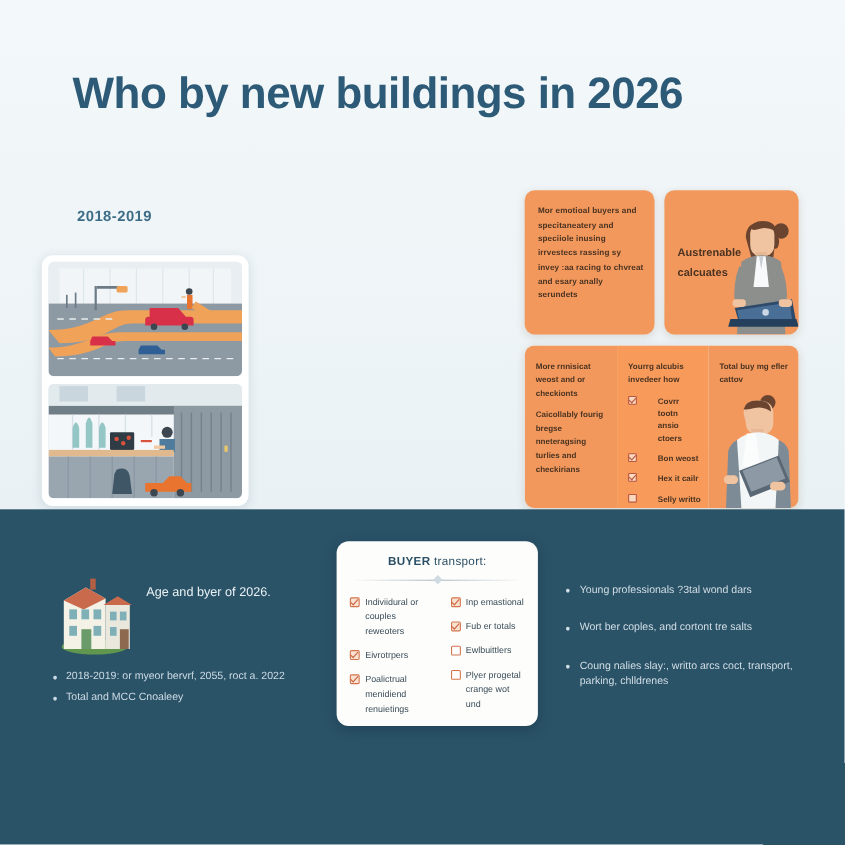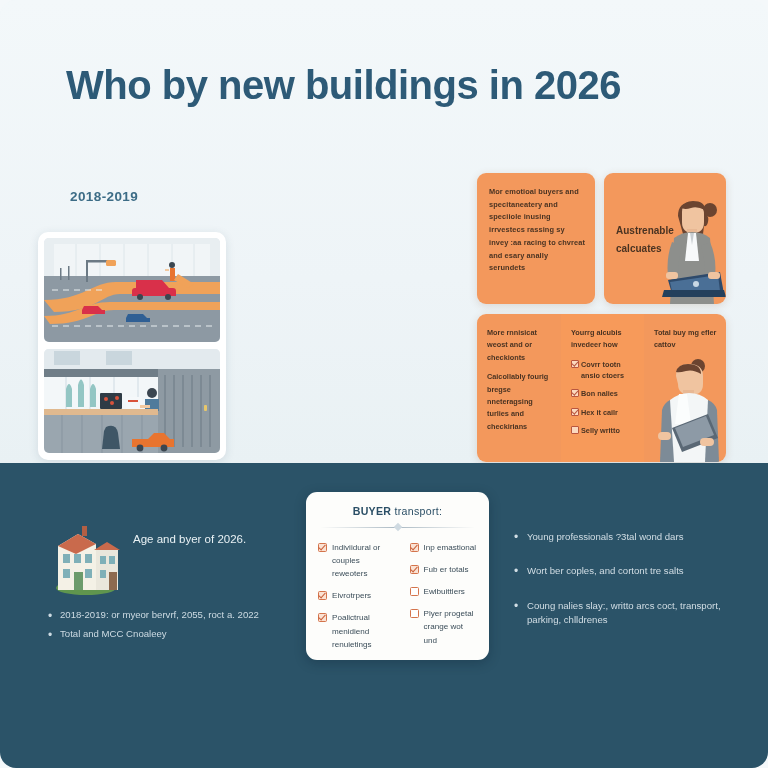--- a/index.html
+++ b/index.html
@@ -2,21 +2,21 @@
 <html><head>
 <meta charset="utf-8">
 <style>
   html,body{margin:0;padding:0;}
   body{
     width:768px;height:768px;overflow:hidden;
     font-family:"Liberation Sans","DejaVu Sans",sans-serif;
     background:#f4f8fa;
   }
   #poster{position:relative;width:768px;height:768px;overflow:hidden;
-    background:linear-gradient(160deg,#eef5f8 0%,#f7fbfc 45%,#f2f7f9 100%);border-radius:16px;}
+    background:linear-gradient(160deg,#eef5f8 0%,#f7fbfc 45%,#f2f7f9 100%);}
 
   
   .sky{position:absolute;left:0;top:0;width:768px;height:464px;
     background:linear-gradient(180deg,#f3f8fa 0%,#eef4f7 60%,#e9f1f4 100%);}
 
   
   .title{position:absolute;left:66px;top:62px;width:660px;
     font-size:40px;font-weight:700;letter-spacing:-0.5px;color:#2d5a77;
     line-height:1.15;}
 
@@ -47,21 +47,21 @@
   
   #opanel{position:absolute;left:477px;top:314px;width:249px;height:148px;
     border-radius:9px;overflow:hidden;display:flex;
     box-shadow:0 2px 8px rgba(120,70,30,.16);}
   .ocol{height:100%;box-sizing:border-box;padding:13px 7px 16px 10px;}
   #ocol-1{width:84px;background:#f3985c;}
   #ocol-2{width:83px;background:#f79a5a;}
   #ocol-3{width:82px;background:#f3985c;position:relative;}
   .ocol p{margin:0 0 7px 0;font-size:7.3px;line-height:1.7;color:#4a3322;font-weight:600;}
   .chklist{margin-top:4px;}
-  .chkrow{display:flex;gap:2px;margin-bottom:7px;font-size:7.3px;
+  .chkrow{display:flex;gap:19px;margin-bottom:7px;font-size:7.3px;
     line-height:1.55;color:#4a3322;font-weight:600;}
   .chkbox{flex:0 0 auto;width:6px;height:6px;margin-top:1px;border:1px solid #b9563f;
     border-radius:1px;background:#fbd9bf;position:relative;}
   .chkbox.on::after{content:"";position:absolute;left:1px;top:-1px;width:2.5px;height:5px;
     border:solid #b9563f;border-width:0 1.3px 1.3px 0;transform:rotate(42deg);}
 
   
   .band{position:absolute;left:0;top:463px;width:768px;height:305px;background:#2b5368;}
 
   
@@ -342,21 +342,21 @@
 
     <div class="ocol" id="ocol-2">
       <p>Yourrg alcubis invedeer how</p>
       <div class="chklist">
         <div class="chkrow">
           <span class="chkbox on"></span>
           <span>Covrr tootn ansio ctoers</span>
         </div>
         <div class="chkrow">
           <span class="chkbox on"></span>
-          <span>Bon nalies</span>
+          <span>Bon weost</span>
         </div>
         <div class="chkrow">
           <span class="chkbox on"></span>
           <span>Hex it cailr</span>
         </div>
         <div class="chkrow">
           <span class="chkbox"></span>
           <span>Selly writto</span>
         </div>
       </div>

